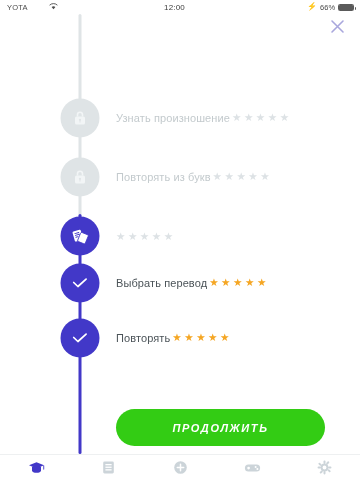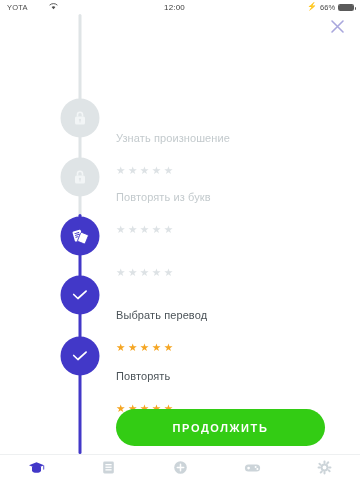--- a/index.html
+++ b/index.html
@@ -71,37 +71,38 @@
     cursor: pointer;
   }
   .node-locked { background: #dfe4e6; }
   .node-current { background: #4238c8; }
   .node-done { background: #4238c8; }
   .node svg { display: block; }
 
   .step-body {
     position: absolute; left: 116px; top: 50%;
     transform: translateY(-50%);
-    display: flex; flex-direction: column; gap: 21px; margin-top: 36px;
+    display: flex; flex-direction: row; gap: 2px;
   }
   .step-title { font-size: 11px; color: #4b5358; letter-spacing: .1px; }
   .step-title.locked { color: #c3cacd; }
   .stars { display: flex; gap: 2.5px; font-size: 10.5px; line-height: 1; }
   .stars span { display: block; }
   .stars.empty span { color: #dde2e5; }
   .stars.full span { color: #f5a623; }
 
   
   .continue-btn {
     position: absolute; left: 116px; top: 409px;
     width: 209px; height: 37px;
     background: #33cc14; border: none; border-radius: 19px;
     color: #ffffff; font-size: 11px; font-weight: bold;
     letter-spacing: 1.6px; cursor: pointer;
     font-family: "Liberation Sans", sans-serif;
+    font-style: italic;
   }
 
   
   .bottomnav {
     position: absolute; bottom: 0; left: 0;
     width: 360px; height: 26px;
     background: #ffffff;
     border-top: 1px solid #eef0f1;
     display: flex; align-items: center;
   }
@@ -212,41 +213,41 @@
         <div class="stars empty">
           <span>★</span>
           <span>★</span>
           <span>★</span>
           <span>★</span>
           <span>★</span>
         </div>
       </div>
     </div>
 
-    <div class="step" style="top:252px">
+    <div class="step" style="top:240px">
       <div class="node node-done">
         <span>
           <svg width="17" height="13" viewBox="0 0 17 13">
             <path d="M2.2 6 L6.4 10 L14.6 2.6" stroke="#ffffff" stroke-width="1.7" fill="none" stroke-linecap="round" stroke-linejoin="round"></path>
           </svg>
         </span>
       </div>
       <div class="step-body">
         <div class="step-title">Выбрать перевод</div>
         <div class="stars full">
           <span>★</span>
           <span>★</span>
           <span>★</span>
           <span>★</span>
           <span>★</span>
         </div>
       </div>
     </div>
 
-    <div class="step" style="top:313px">
+    <div class="step" style="top:295px">
       <div class="node node-done">
         <span>
           <svg width="17" height="13" viewBox="0 0 17 13">
             <path d="M2.2 6 L6.4 10 L14.6 2.6" stroke="#ffffff" stroke-width="1.7" fill="none" stroke-linecap="round" stroke-linejoin="round"></path>
           </svg>
         </span>
       </div>
       <div class="step-body">
         <div class="step-title">Повторять</div>
         <div class="stars full">

